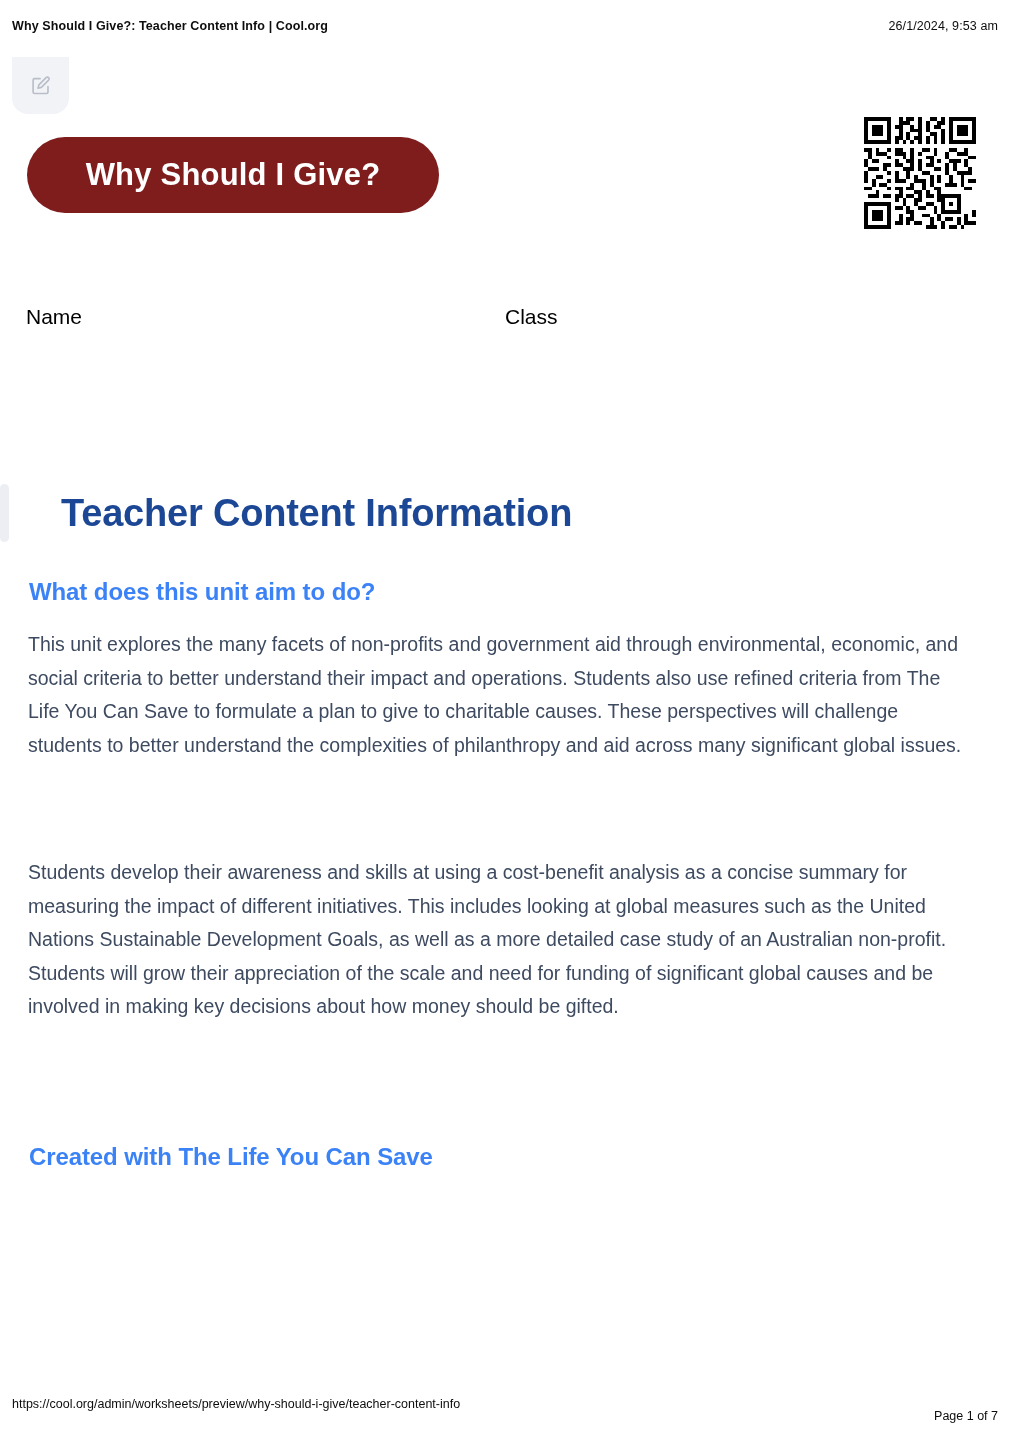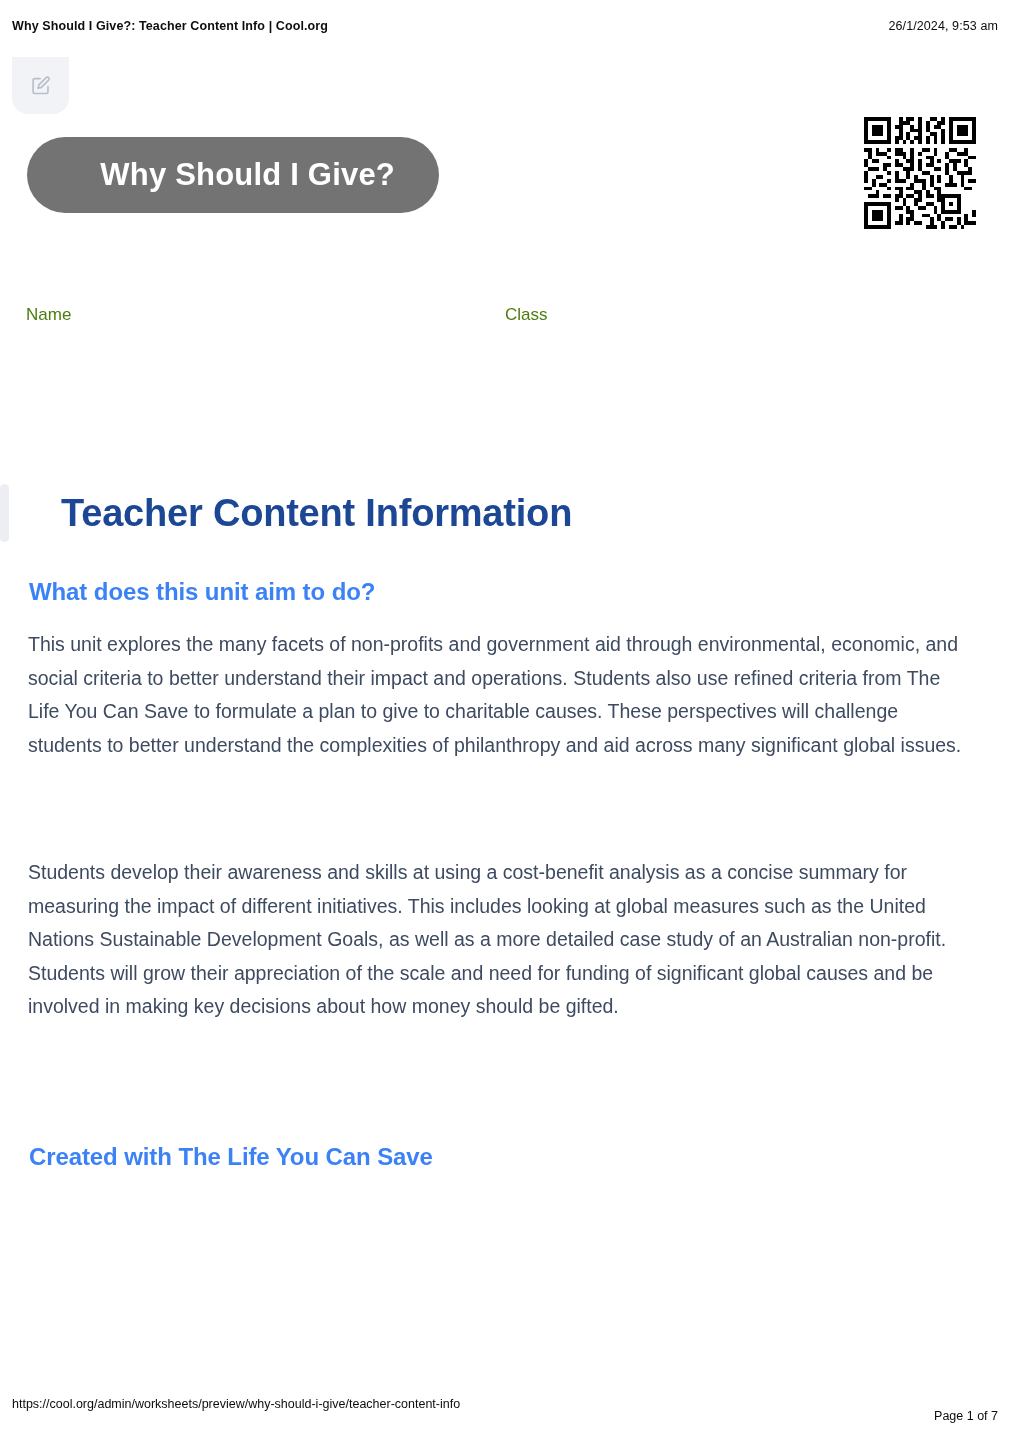--- a/index.html
+++ b/index.html
@@ -51,25 +51,25 @@
   }
   .edit-chip svg { display: block; }
 
   
   .title-pill {
     position: absolute;
     top: 137px;
     left: 27px;
     min-width: 412px;
     height: 76px;
-    background: #737373;
+    background: #7f1d1d;
     border-radius: 38px;
     display: flex;
     align-items: center;
-    justify-content: flex-end;
+    justify-content: center;
     padding: 0 44px;
   }
   .title-pill .pill-text {
     color: #ffffff;
     font-size: 31px;
     font-weight: 700;
     letter-spacing: 0.2px;
     white-space: nowrap;
   }
 
@@ -88,22 +88,22 @@
   .meta-row {
     position: absolute;
     top: 305px;
     left: 26px;
     width: 940px;
     height: 34px;
   }
   .meta-row .meta-label {
     position: absolute;
     top: 0;
-    font-size: 17px;
-    color: #4d7c0f;
+    font-size: 21px;
+    color: #000000;
     font-weight: 400;
     text-align: center;
   }
   .meta-row .meta-name { left: 0; }
   .meta-row .meta-class { left: 479px; }
 
   
   .section-heading {
     position: absolute;
     top: 484px;

